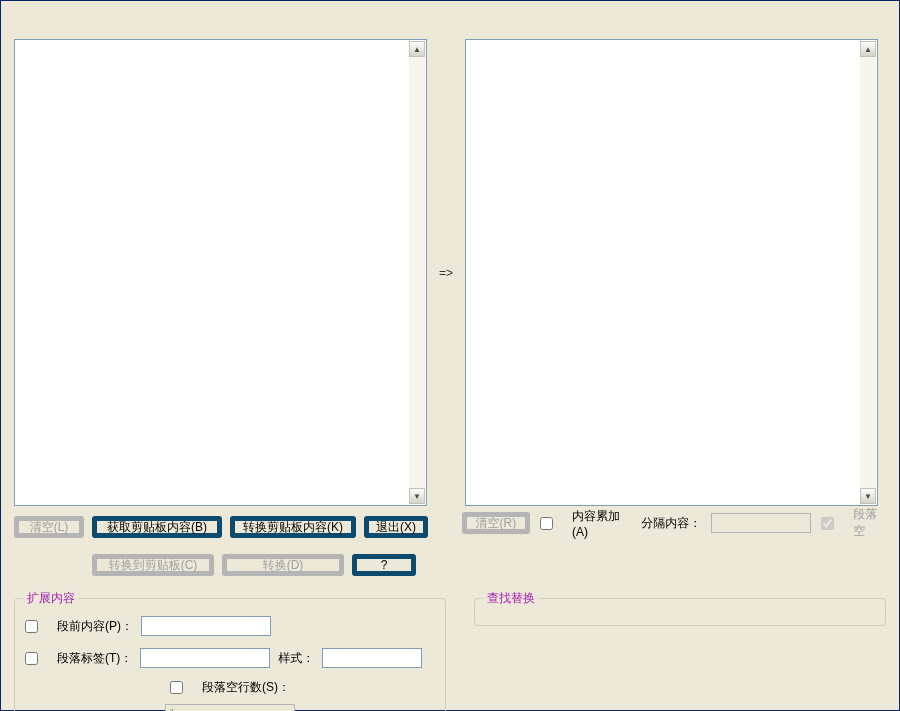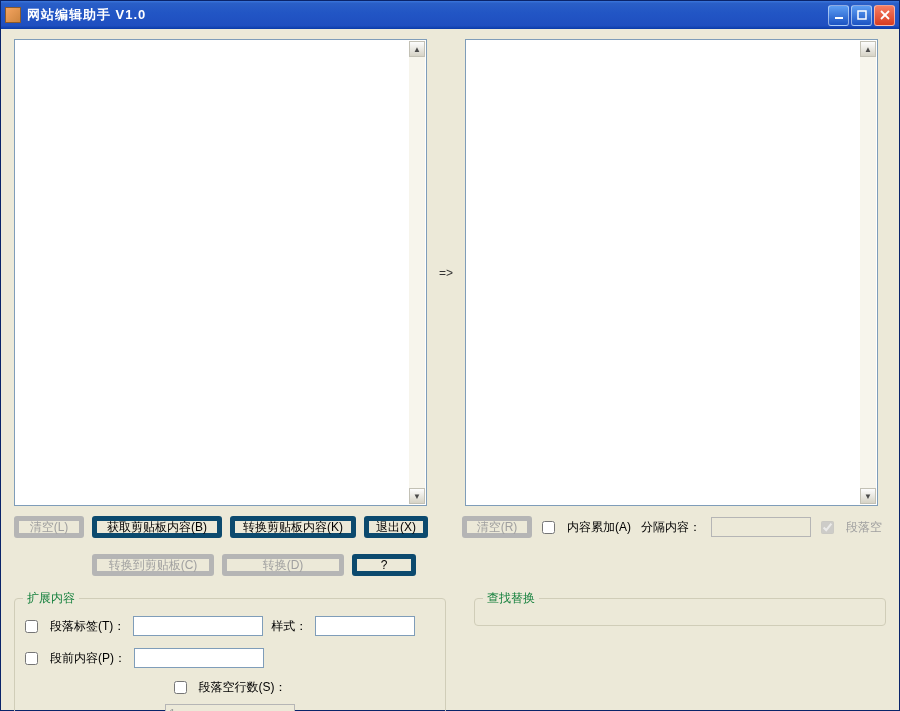--- a/index.html
+++ b/index.html
@@ -104,21 +104,21 @@
   display: inline-flex; align-items: center; justify-content: center;
   cursor: pointer;
   white-space: nowrap;
 }
 .btn.disabled {
   color: #a0a0a0;
   border-color: #b5b5b5;
   cursor: default;
 }
 .checkbox-wrap {
-  display: inline-flex; align-items: center; gap: 12px;
+  display: inline-flex; align-items: center; gap: 19px;
 }
 .checkbox-wrap input[type=checkbox] {
   width: 13px; height: 13px;
 }
 .checkbox-wrap.disabled { color: #a0a0a0; }
 .text-input {
   height: 20px;
   border: 1px solid #7f9db9;
   background: #fff;
   font-family: inherit;
@@ -132,75 +132,52 @@
   border-radius: 4px;
   padding: 16px 10px 10px 10px;
   margin-top: 22px;
 }
 .groupbox-title {
   position: absolute;
   top: -9px;
   left: 8px;
   background: #ece9d8;
   padding: 0 4px;
-  color: #15803d;
+  color: #a21caf;
 }
 .gb-row {
   display: flex;
   align-items: center;
   gap: 8px;
   margin-bottom: 10px;
   min-height: 22px;
 }
 .gb-row:last-child { margin-bottom: 0; flex-direction: column; }
 .lower {
   display: flex;
   gap: 28px;
 }
 .lower-left { width: 432px; }
 .lower-right { flex: 1; }
 .right-controls-row {
   display: flex;
   align-items: center;
   gap: 10px;
-  margin-top: 10px;
   margin-left: 0;
 }
 .label-plain { white-space: nowrap; }
 .find-btns {
   display: flex; flex-direction: column; gap: 6px;
   margin-left: auto;
 }
 </style>
 </head>
 <body>
 
 <div class="window">
-  <div class="titlebar">
-    <div class="icon"></div>
-    <div class="title">网站编辑助手  V1.0</div>
-    <div class="win-controls">
-      <div class="win-btn win-min">
-        <svg width="10" height="10">
-            <rect x="1" y="7" width="8" height="2" fill="#fff"></rect>
-          </svg>
-      </div>
-      <div class="win-btn win-max">
-        <svg width="10" height="10">
-            <rect x="1" y="1" width="8" height="8" fill="none" stroke="#fff" stroke-width="1.5"></rect>
-          </svg>
-      </div>
-      <div class="win-btn win-close">
-        <svg width="10" height="10">
-            <line x1="1" y1="1" x2="9" y2="9" stroke="#fff" stroke-width="1.8"></line>
-            <line x1="9" y1="1" x2="1" y2="9" stroke="#fff" stroke-width="1.8"></line>
-          </svg>
-      </div>
-    </div>
-  </div>
 
   <div class="client">
     <div class="panes">
       <div class="textarea-wrap left">
         <div class="scrollbar">
           <div class="sb-arrow">▲</div>
           <div class="sb-track"></div>
           <div class="sb-arrow">▼</div>
         </div>
       </div>
@@ -248,36 +225,36 @@
       </div>
     </div>
 
     <div class="lower">
       <div class="lower-left">
         <div class="groupbox">
           <div class="groupbox-title">扩展内容</div>
           <div class="gb-row">
             <label class="checkbox-wrap">
               <input type="checkbox" style="">
+              <span>段前内容(P)：</span>
+            </label>
+            <input class="text-input" style="width: 130px;" value="">
+          </div>
+          <div class="gb-row">
+            <label class="checkbox-wrap">
+              <input type="checkbox" style="">
               <span>段落标签(T)：</span>
             </label>
             <input class="text-input" style="width: 130px;" value="">
             <span class="label-plain">样式：</span>
             <input class="text-input" style="width: 100px;" value="">
           </div>
           <div class="gb-row">
             <label class="checkbox-wrap">
               <input type="checkbox" style="">
-              <span>段前内容(P)：</span>
-            </label>
-            <input class="text-input" style="width: 130px;" value="">
-          </div>
-          <div class="gb-row">
-            <label class="checkbox-wrap">
-              <input type="checkbox" style="">
               <span>段落空行数(S)：</span>
             </label>
             <input class="text-input disabled" style="width: 130px;" disabled="" value="1">
           </div>
         </div>
       </div>
 
       <div class="lower-right">
         <div class="groupbox">
           <div class="groupbox-title">查找替换</div>

